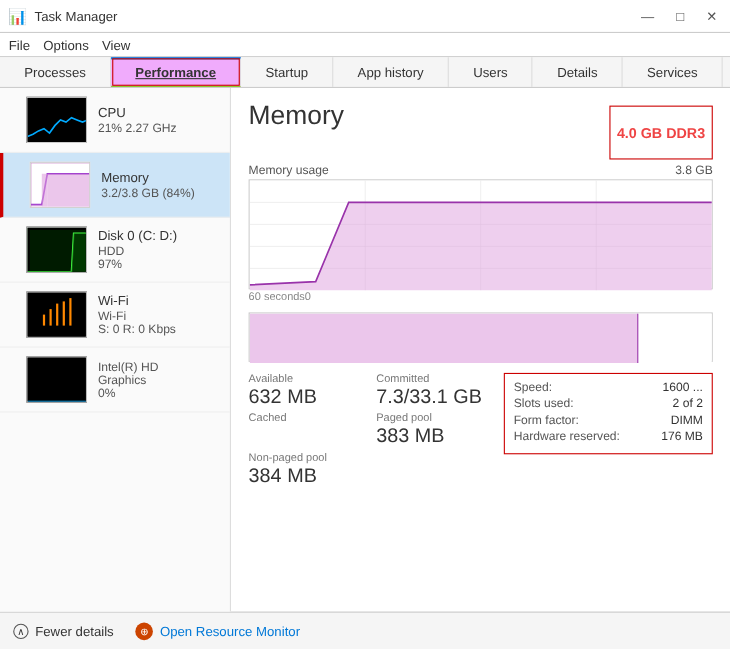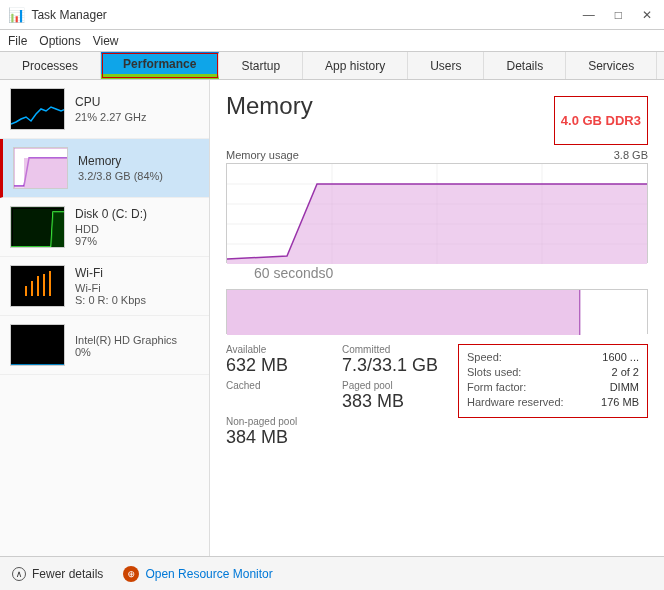--- a/index.html
+++ b/index.html
@@ -68,46 +68,47 @@
       padding: 4px 22px;
       font-size: 12px;
       color: #333;
       cursor: pointer;
       border-right: 1px solid #ddd;
       display: flex;
       align-items: center;
       white-space: nowrap;
     }
     .tab.active {
-      background: #0ea5e9;
+      background: #f0abfc;
       border-top: 2px solid #0078d7;
-      border-bottom: 5px solid #84cc16;
+      border-bottom: 1px solid #84cc16;
       font-weight: 600;
       outline: 1px solid #cc0000;
       outline-offset: -2px;
+      text-decoration: underline;
     }
 
     
     .main {
       display: flex;
       height: calc(590px - 30px - 22px - 28px - 34px);
       background: #ffffff;
     }
 
     
     .sidebar {
       width: 210px;
       border-right: 1px solid #ddd;
       overflow-y: auto;
       background: #fafafa;
     }
     .sidebar-item {
       display: flex;
       align-items: center;
-      padding: 8px 10px;
+      padding: 8px 24px;
       cursor: pointer;
       border-bottom: 1px solid #eee;
       gap: 10px;
     }
     .sidebar-item.selected {
       background: #cce4f7;
       border-left: 3px solid #cc0000;
     }
     .sidebar-item-chart {
       width: 55px;
@@ -188,24 +189,23 @@
     .usage-chart {
       width: 100%;
       height: 100px;
       border: 1px solid #ccc;
       background: #fff;
       margin-bottom: 2px;
     }
     .chart-time-labels {
       display: flex;
       justify-content: flex-start;
-      font-size: 14px;
+      font-size: 10px;
       color: #888;
       margin-bottom: 8px;
-      margin-left: 28px;
     }
     .composition-chart {
       width: 100%;
       height: 45px;
       border: 1px solid #ccc;
       background: #fff;
       margin-bottom: 10px;
     }
 
     

